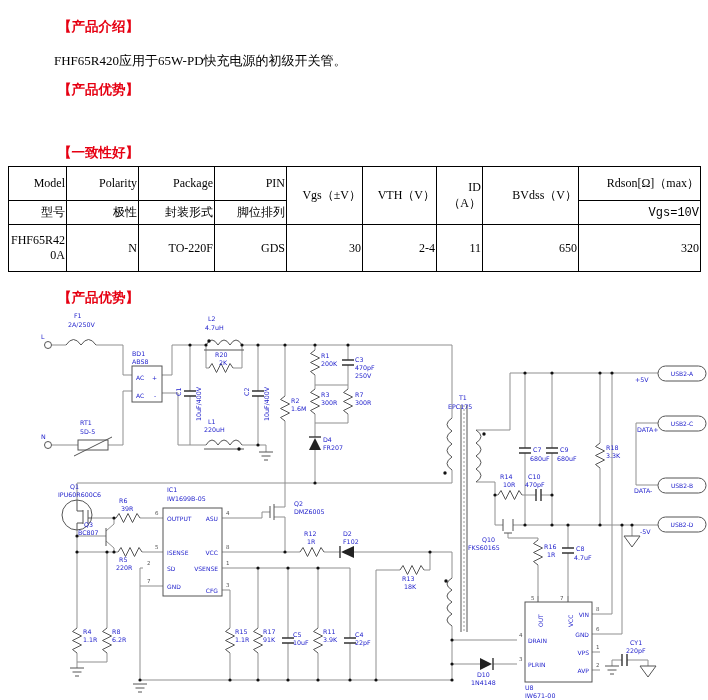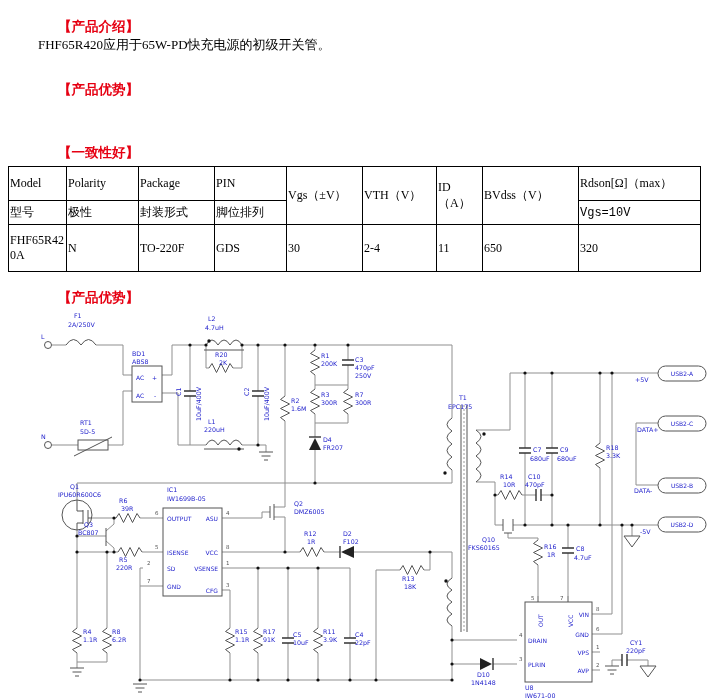--- a/index.html
+++ b/index.html
@@ -1,21 +1,21 @@
 <!DOCTYPE html>
 <html><head>
 <meta charset="utf-8">
 <style>
   html,body{margin:0;padding:0;background:#fff;}
   .page{position:relative;width:708px;height:700px;background:#fff;overflow:hidden;
         font-family:"Liberation Serif","DejaVu Serif",serif;}
   .hd{position:absolute;left:50px;margin:8px;font:bold 13.5px "Liberation Sans","DejaVu Sans",sans-serif;color:#e60012;}
-  .bodytext{position:absolute;left:38px;margin:0;font:13px "Liberation Serif","DejaVu Serif",serif;color:#000;}
+  .bodytext{position:absolute;left:38px;margin:16px;font:13px "Liberation Serif","DejaVu Serif",serif;color:#000;}
   table.ptab{position:absolute;left:8px;top:166px;border-collapse:collapse;table-layout:fixed;
-             font:12px "Liberation Serif","DejaVu Serif",serif;color:#000;text-align:left;}
+             font:12px "Liberation Serif","DejaVu Serif",serif;color:#000;text-align:right;}
   table.ptab td{border:1px solid #000;padding:0 1px;word-break:break-all;}
   tr.r1 td{height:33px;} tr.r2 td{height:23px;font-family:Liberation Mono, monospace;} tr.r3 td{height:46px;}
   svg.sch{position:absolute;left:0;top:296px;}
   svg .w{stroke:#8f8f8f;stroke-width:1;fill:none;}
   svg .c{stroke:#555;stroke-width:1;fill:none;}
   svg .dash{stroke:#999;stroke-width:1;fill:none;stroke-dasharray:2,2;}
   svg .cp{stroke:#333;stroke-width:1.4;fill:none;}
   svg .lb{fill:#2222cc;font:6.3px "DejaVu Sans",sans-serif;}
   svg .ic{fill:#2222cc;font:6px "DejaVu Sans",sans-serif;}
   svg .pn{fill:#555;font:5.5px "DejaVu Sans",sans-serif;}

